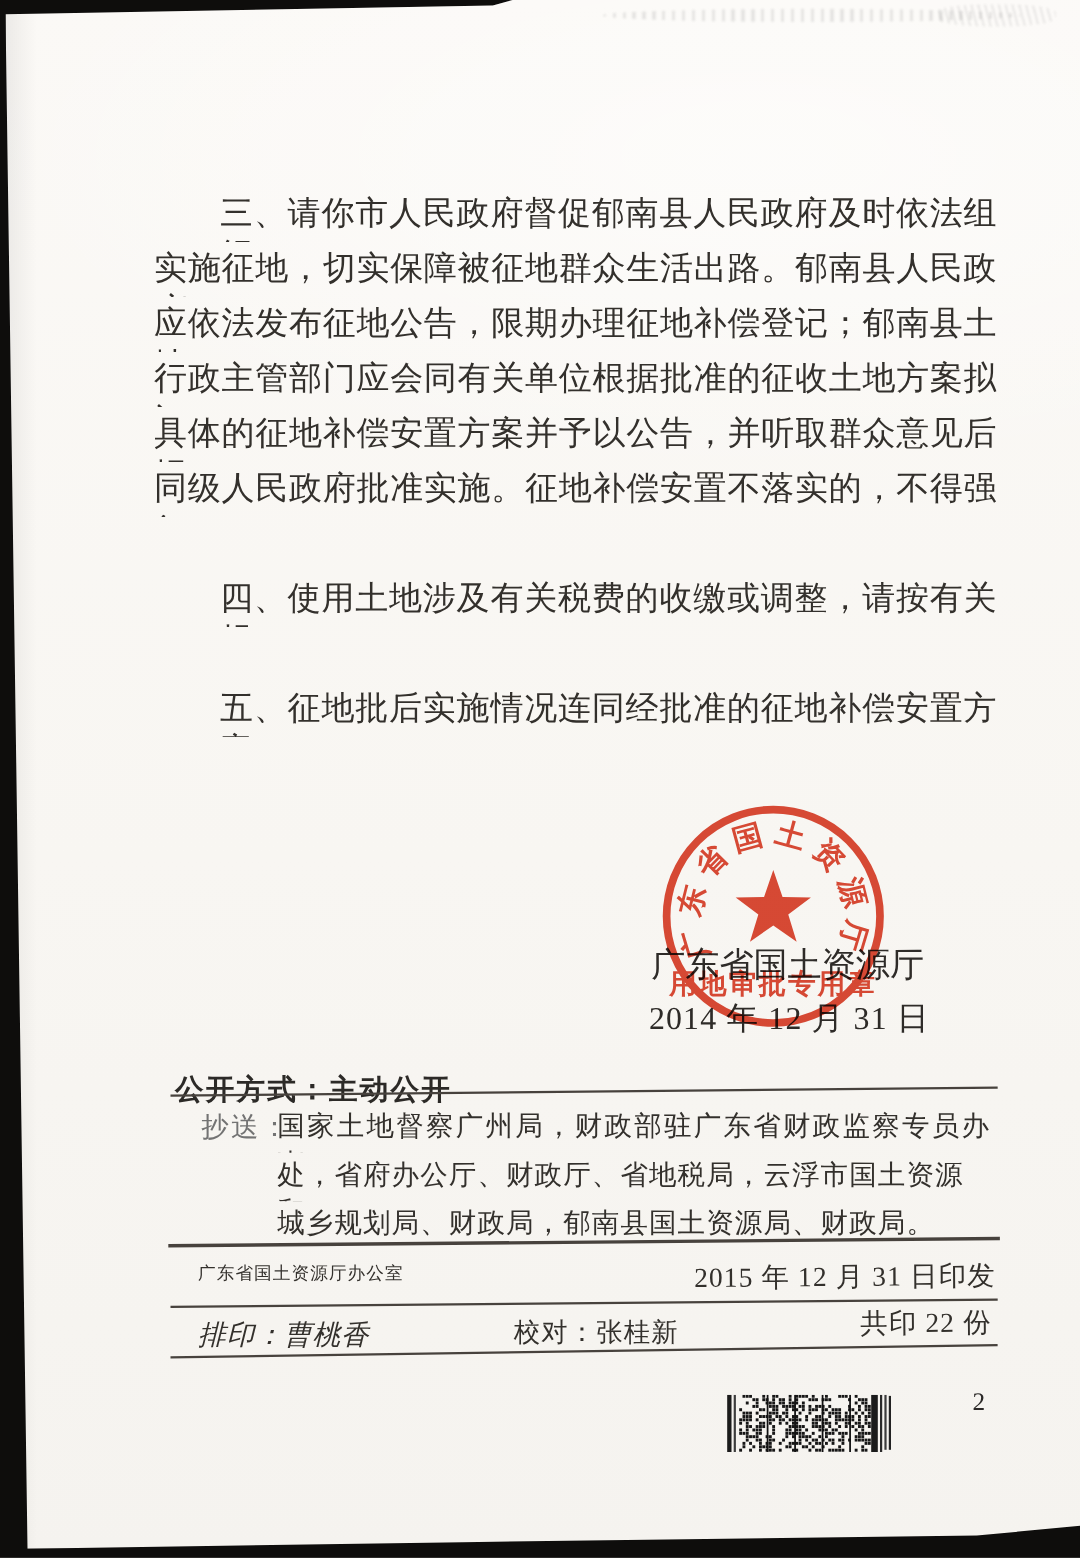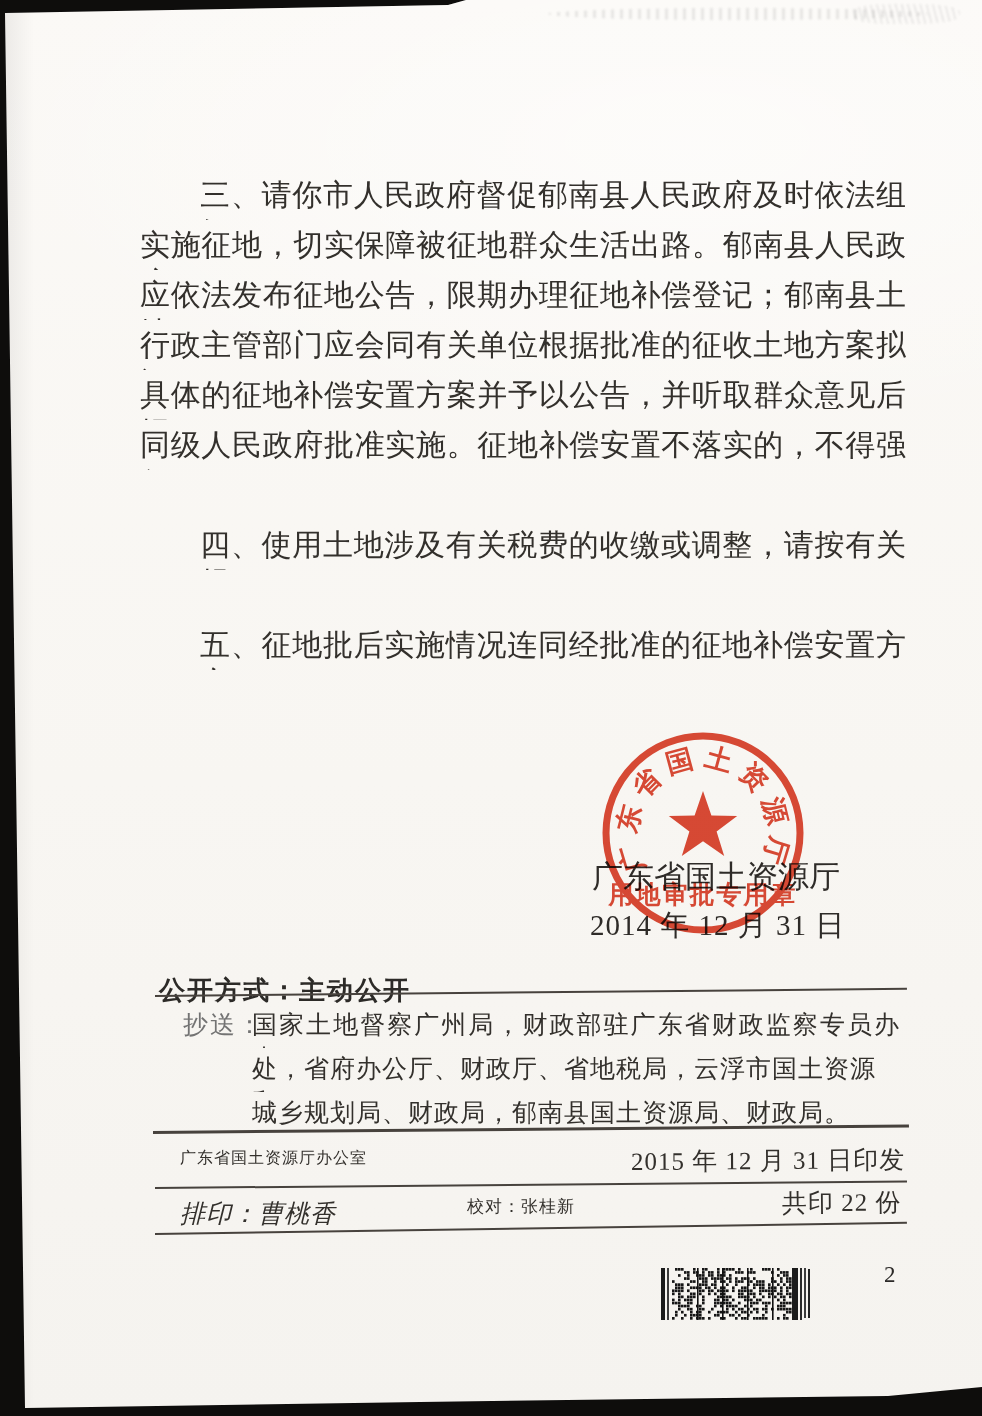--- a/index.html
+++ b/index.html
@@ -40,21 +40,21 @@
   .rule.r2{left:153px;top:1131px;width:756px;height:3px;transform:rotate(-0.5deg);}
   .rule.r3{left:155px;top:1187px;width:752px;height:2px;transform:rotate(-0.5deg);}
   .rule.r4{left:155px;top:1233px;width:752px;height:2px;transform:rotate(-0.85deg);}
   .copy-label{position:absolute;left:183px;top:1008px;font-size:25px;color:#737373;letter-spacing:2px;}
   .cline{position:absolute;left:252px;width:648px;height:40px;font-size:25px;line-height:34px;color:#33302c;
          letter-spacing:1px;overflow:hidden;}
   .cline.fill{text-align:justify;text-align-last:justify;text-justify:inter-character;}
   .office{position:absolute;left:180px;top:1148px;font-size:16px;color:#33302c;letter-spacing:1px;}
   .print-date{position:absolute;right:77px;top:1144px;font-size:25px;color:#33302c;letter-spacing:1px;transform:rotate(-0.4deg);}
   .typeset{position:absolute;left:180px;top:1197px;font-size:25px;color:#33302c;letter-spacing:1px;font-style:italic;}
-  .proof{position:absolute;left:467px;top:1195px;font-size:17px;color:#33302c;letter-spacing:1px;}
+  .proof{position:absolute;left:467px;top:1195px;font-size:24px;color:#33302c;letter-spacing:1px;}
   .copies{position:absolute;right:81px;top:1186px;font-size:25px;color:#33302c;letter-spacing:1px;transform:rotate(-0.6deg);}
 
   .barcode{position:absolute;left:661px;top:1268px;width:150px;height:52px;}
   .page-num{position:absolute;left:884px;top:1262px;font-size:23px;color:#2b2927;}
 </style>
 </head>
 <body>
 
 <div class="canvas">
   <div class="paper"></div>

